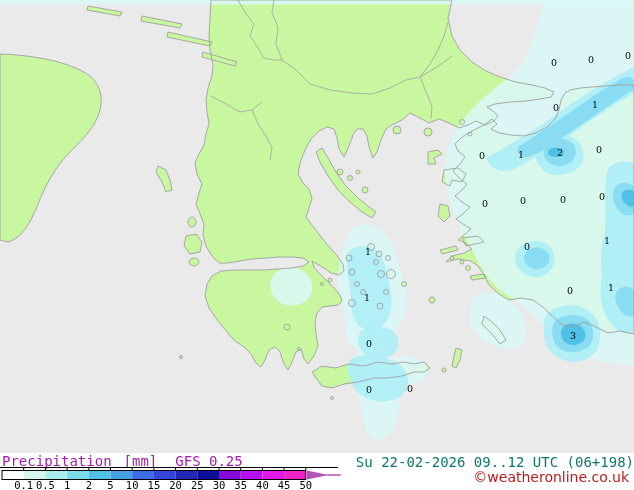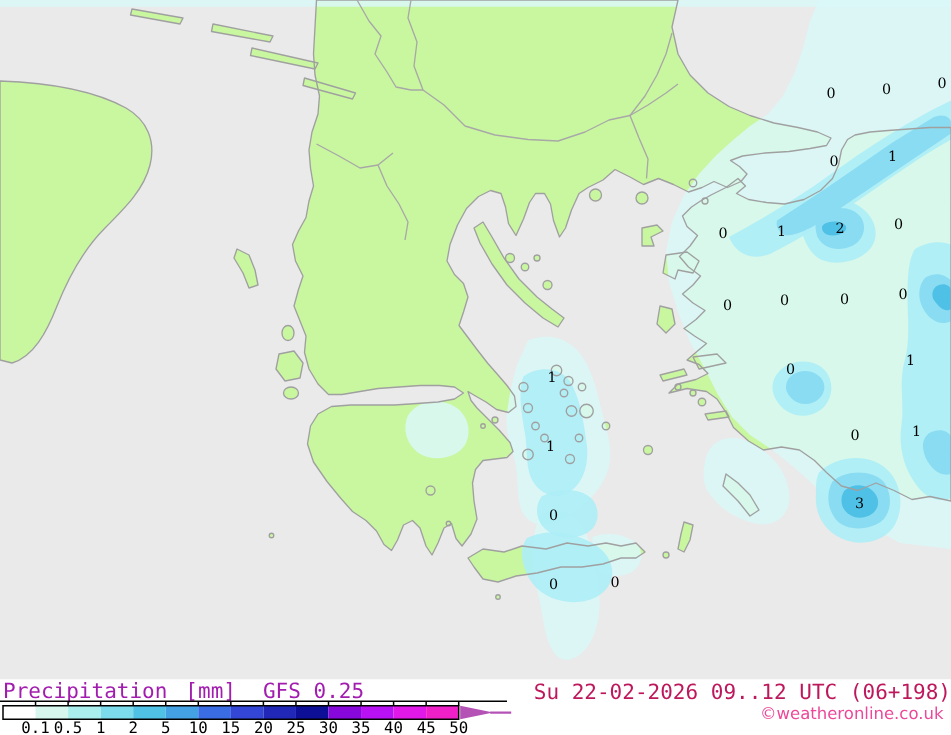--- a/index.html
+++ b/index.html
@@ -11,22 +11,22 @@
   .land-stroke{fill:none;stroke:#a0a0a0;stroke-width:0.9;stroke-linejoin:round;}
   .border-line{fill:none;stroke:#a8a8a8;stroke-width:0.9;stroke-linejoin:round;}
   .precip-label{font-family:"DejaVu Serif",serif;font-size:9.5px;fill:#000;text-anchor:middle;}
   
   #legend-title{position:absolute;left:2px;top:453px;font-size:14px;color:#a21caf;white-space:nowrap;}
   #legend-title .gap1{display:inline-block;width:12px;}
   #legend-title .gap2{display:inline-block;width:18px;}
   #legend-underline{position:absolute;left:0;top:467px;width:338px;border-top:1.5px solid #000;}
   #legend-scale{position:absolute;left:0;top:468px;}
   .tick-label{font-family:"DejaVu Sans Mono",monospace;font-size:10.5px;fill:#000;text-anchor:middle;}
-  #run-info{position:absolute;right:0;top:454px;font-size:14px;color:#be185d;white-space:nowrap;}
-  #copyright{position:absolute;right:5px;top:469px;font-size:11px;color:#ec4899;
+  #run-info{position:absolute;right:0;top:454px;font-size:14px;color:#0f766e;white-space:nowrap;}
+  #copyright{position:absolute;right:5px;top:469px;font-size:14px;color:#b91c1c;
              font-family:"DejaVu Sans",sans-serif;white-space:nowrap;}
 </style>
 </head>
 <body>
 
 <div id="app">
 
   <div id="map-wrap">
     <svg width="634" height="453" viewBox="0 0 634 453">
       <defs>

